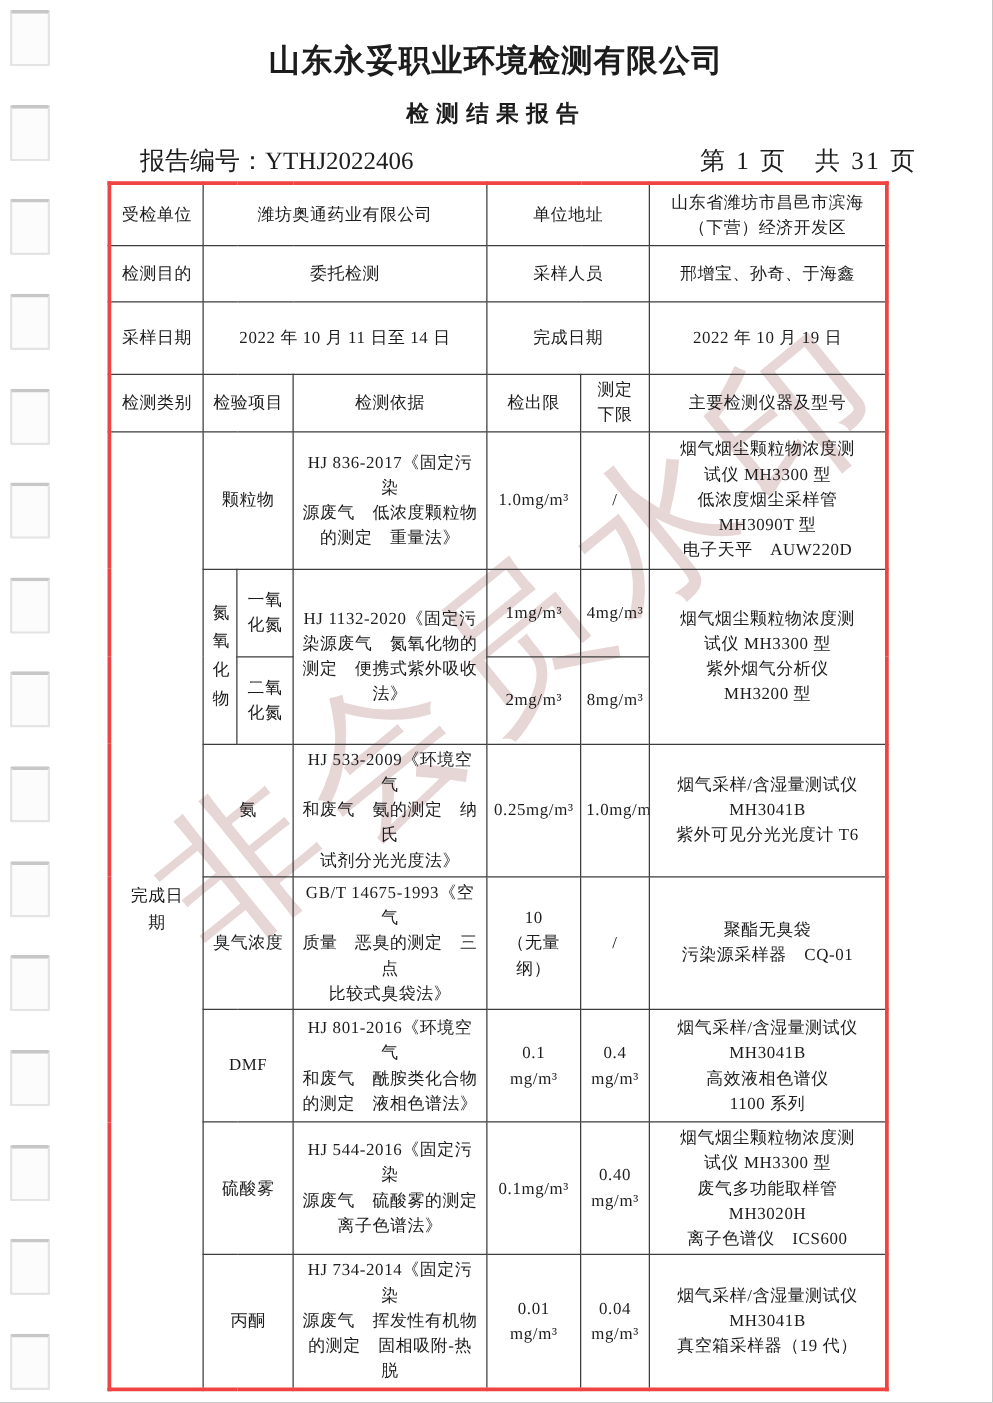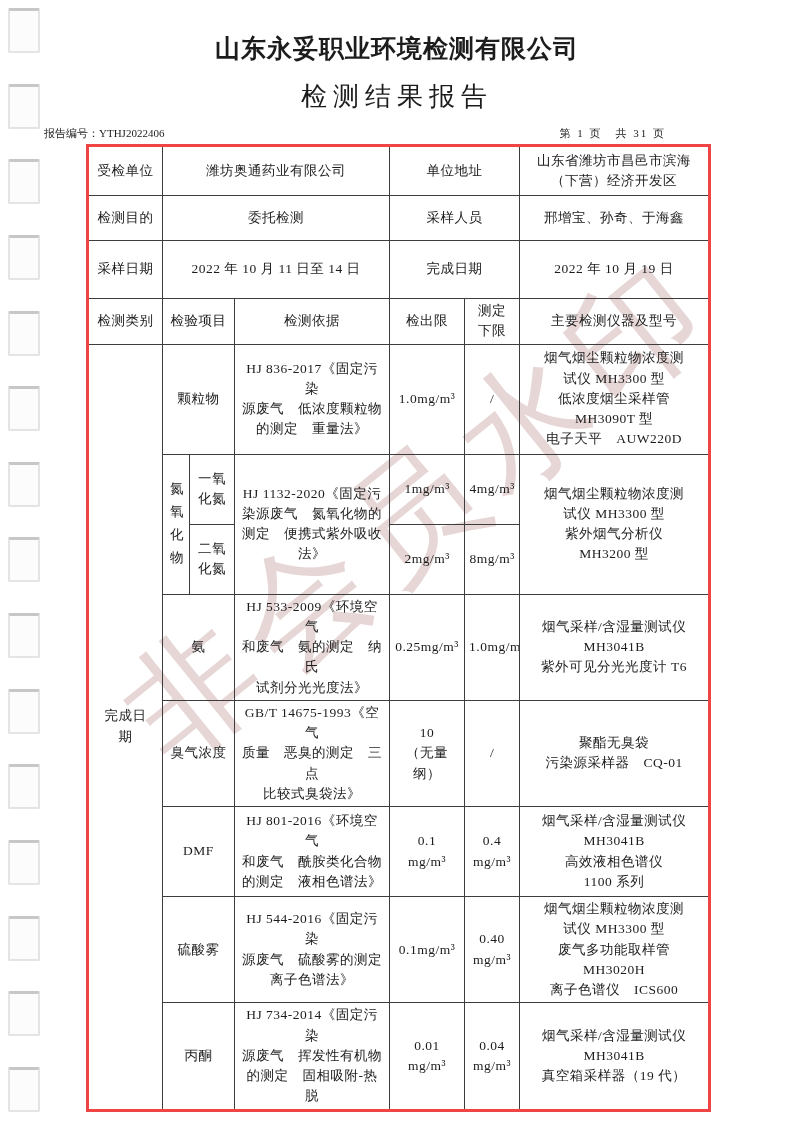--- a/index.html
+++ b/index.html
@@ -10,23 +10,23 @@
          flex-direction:column;justify-content:space-between;z-index:2;}
   .holes i{display:block;width:28px;height:40px;border:2px solid #e4e4e4;border-top:3px solid #c7c7c7;
            border-radius:2px;background:#fcfcfc;}
   
   .watermark{position:absolute;left:420px;top:510px;transform:translate(-50%,-50%) rotate(-39deg);
              font-size:128px;letter-spacing:14px;white-space:nowrap;color:rgba(195,152,152,.40);
              z-index:1;font-weight:500;pointer-events:none;}
   
   .hd{position:relative;z-index:3;}
   .hd h1{margin:32px 0 0 0;text-align:center;font-size:25px;font-weight:bold;letter-spacing:1px;}
-  .hd h2{margin:14px 0 0 0;text-align:center;font-size:26px;font-weight:normal;letter-spacing:6px;}
-  .meta{width:622px;margin:12px 0 3px 44px;display:flex;justify-content:space-between;
-        align-items:flex-end;font-size:11px;}
+  .hd h2{margin:14px 0 0 0;text-align:center;font-size:18px;font-weight:bold;letter-spacing:6px;}
+  .meta{width:622px;margin:12px 0 3px 112px;display:flex;justify-content:space-between;
+        align-items:flex-end;font-size:20px;}
   .meta .pg{letter-spacing:2px;}
   
   table{position:relative;z-index:3;border-collapse:collapse;table-layout:fixed;width:622px;
         margin-left:86px;}
   table{border:3px solid #ef4444;}
   td,th{border:1px solid #3d3d3d;vertical-align:middle;text-align:center;font-weight:normal;
         font-size:13.5px;line-height:1.5;padding:2px 4px;letter-spacing:0.5px;white-space:pre-line;
         overflow:hidden;}
   .lbl{padding:2px 6px;}
   .val2{padding:2px 14px;}

